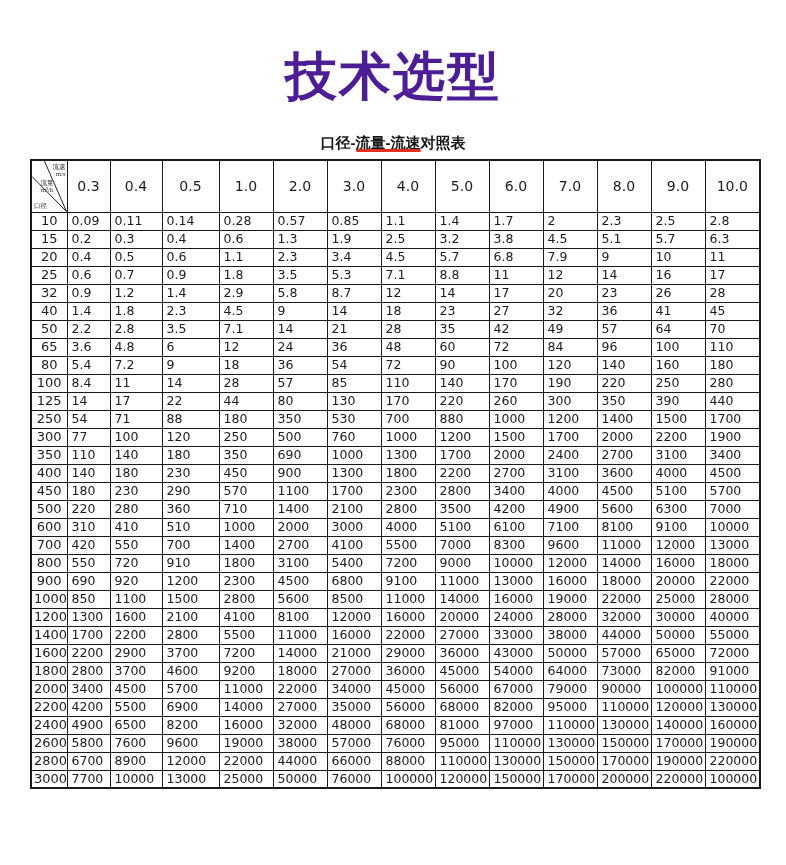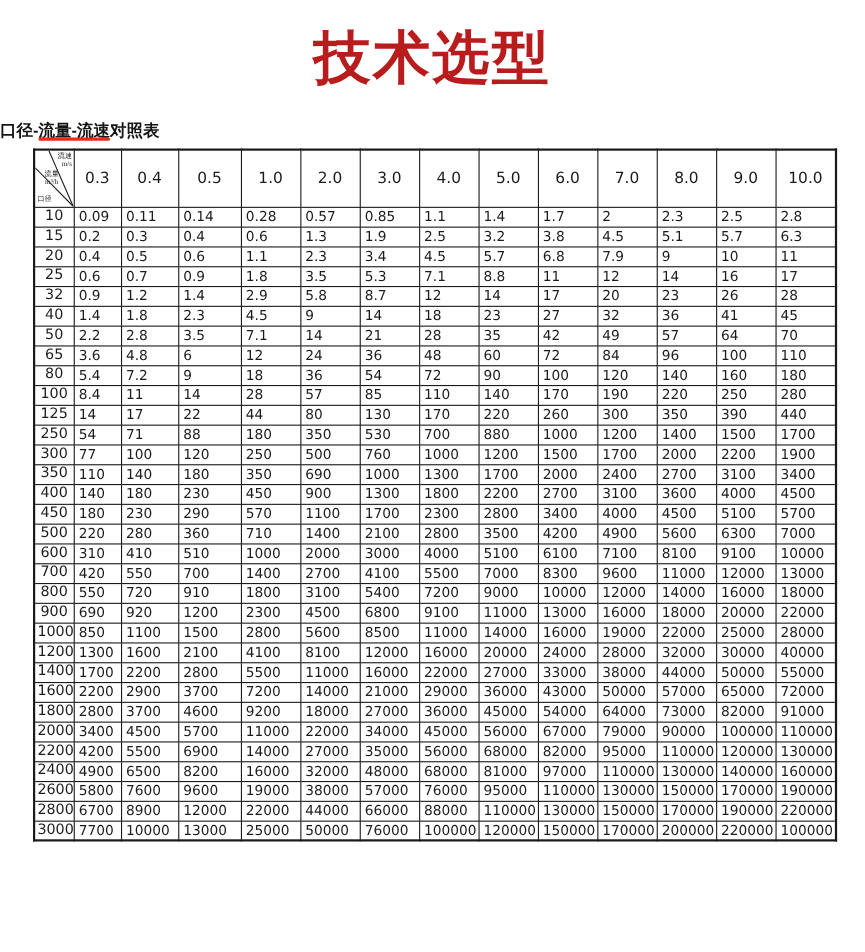--- a/index.html
+++ b/index.html
@@ -9,25 +9,25 @@
     font-family:"Liberation Sans","DejaVu Sans",sans-serif;
     color:#111;
     position:relative;
     overflow:hidden;
   }
   .page-title {
     text-align:center;
     font-size:52px;
     font-weight:bold;
     letter-spacing:2px;
-    margin-top:18px;
-    color:#b91c1c;
+    margin-top:42px;
+    color:#4c1d95;
   }
   .subtitle {
-    text-align:left;
+    text-align:center;
     font-size:15px;
     font-weight:bold;
     margin-top:22px;
     margin-bottom:6px;
     color:#151515;
   }
   .red-underline { position:relative; display:inline-block; }
   .red-underline::after {
     content:""; position:absolute; left:0; right:0; bottom:1px; height:3px;
     background:var(--red,#e0301e); border-radius:2px;

